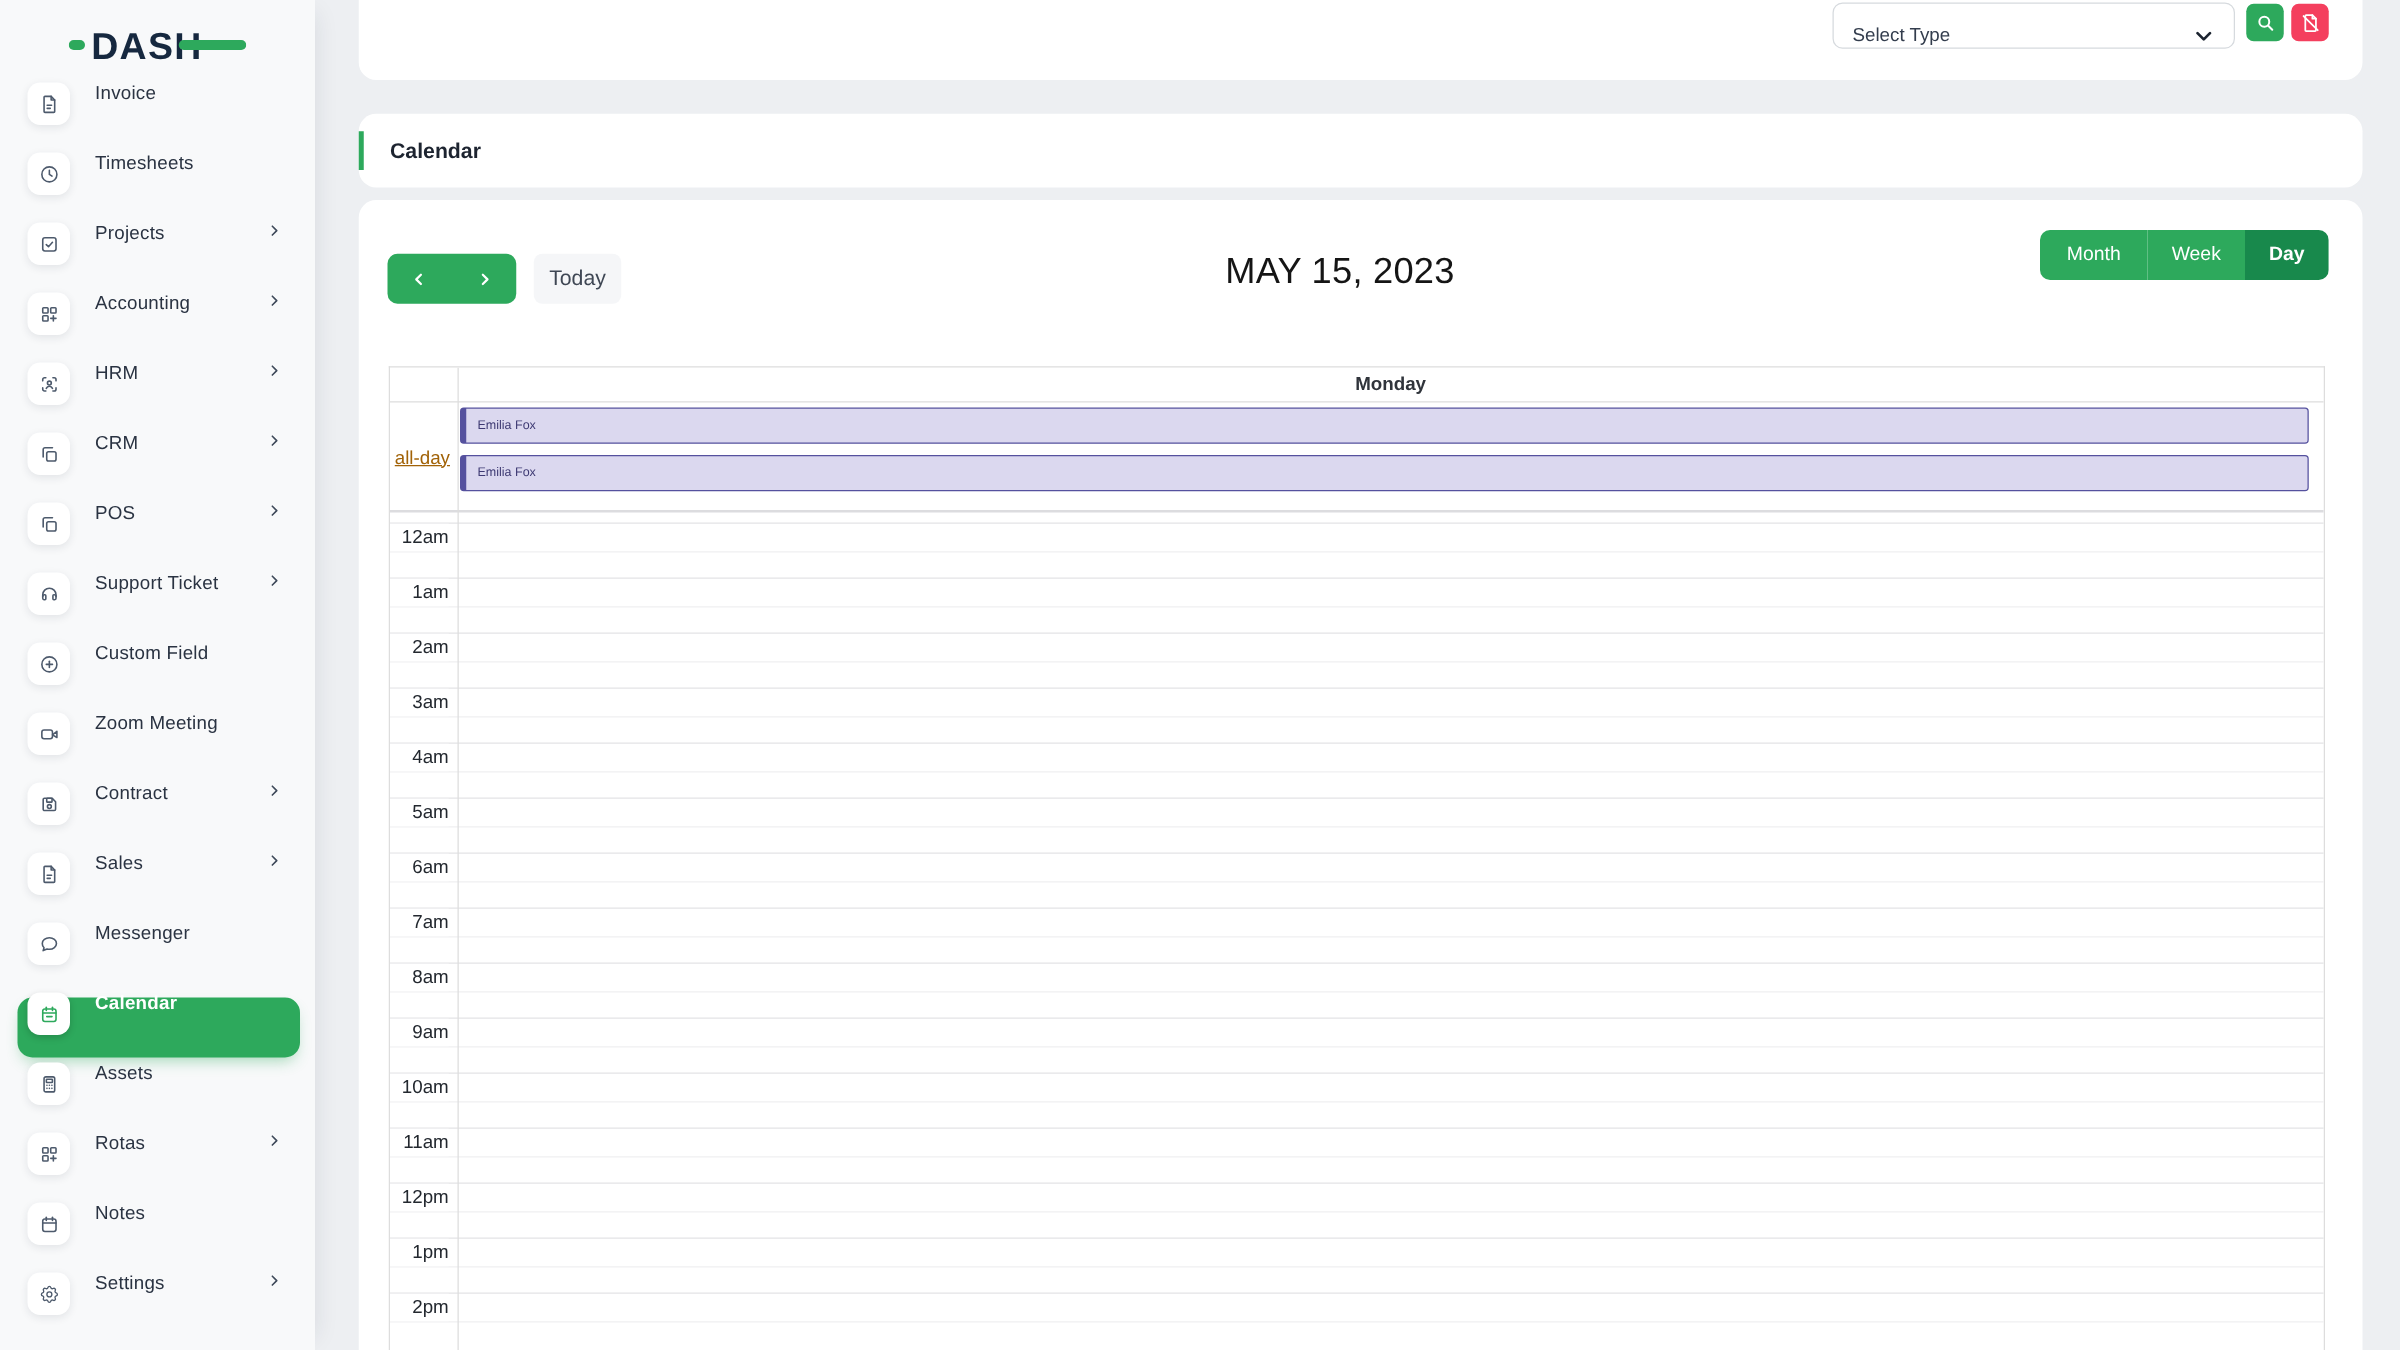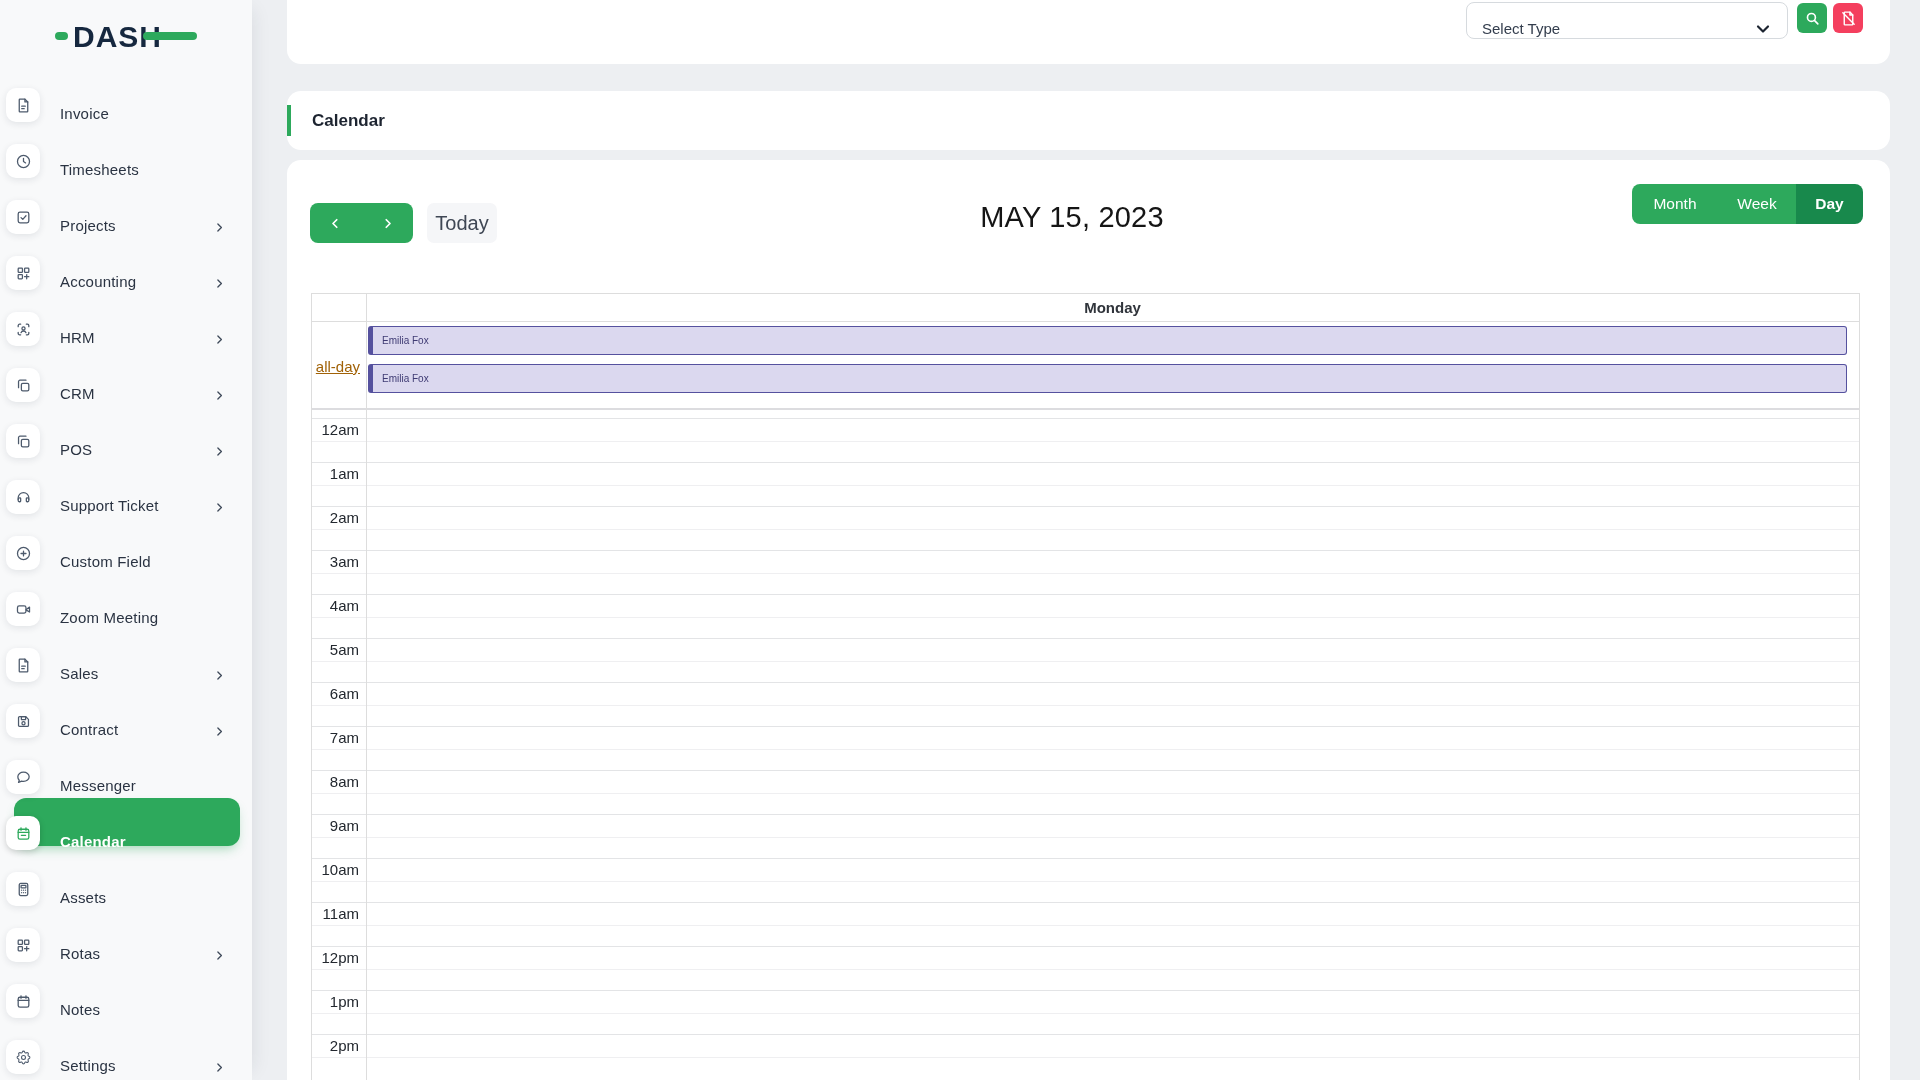--- a/index.html
+++ b/index.html
@@ -12,22 +12,22 @@
   }
   
   #sidebar {
     position:absolute; left:0; top:0; width:252px; height:1080px;
     background:#f8f9fa;
     box-shadow:10px 0 18px -10px rgba(30,40,60,0.10);
   }
   #logo { position:absolute; left:55px; top:16px; }
   #menu { position:absolute; left:0; top:66px; width:252px; }
   .mitem {
-    position:relative; height:56px; display:flex; align-items:flex-end;
-    padding-left:6px; cursor:pointer;
+    position:relative; height:56px; display:flex; align-items:flex-start;
+    padding-left:22px; cursor:pointer;
   }
   .mitem .pill {
     position:absolute; left:14px; right:12px; top:4px; bottom:4px;
     background:#2DA95C; border-radius:12px; display:none;
     box-shadow:0 6px 12px -4px rgba(45,169,92,0.45);
   }
   .mitem.active .pill { display:block; }
   .itile {
     position:relative; z-index:1; width:34px; height:34px; border-radius:10px;
     background:#ffffff; box-shadow:0 2px 7px rgba(25,39,62,0.10);
@@ -84,21 +84,21 @@
     position:absolute; left:310px; top:203px; width:103px; height:40px;
     background:#2DA95C; border-radius:8px; display:flex; overflow:hidden;
   }
   .navbtn {
     width:51.5px; height:40px; display:flex; align-items:center; justify-content:center;
     color:#fff; cursor:pointer; background:transparent; border:none;
   }
   #today-btn {
     position:absolute; left:427px; top:203px; width:70px; height:40px;
     background:#f5f6f8; border:none; border-radius:7px;
-    font-size:20px; color:#3f4754; cursor:pointer;
+    font-size:17px; color:#3f4754; cursor:pointer;
     font-family:"Liberation Sans","DejaVu Sans",sans-serif;
   }
   #cal-title {
     position:absolute; left:287px; top:201px; width:1570px; text-align:center;
     font-size:29px; font-weight:normal; color:#151515; letter-spacing:0.2px;
   }
   #view-switcher {
     position:absolute; left:1632px; top:184px; height:40px; display:flex;
     border-radius:8px; overflow:hidden;
   }
@@ -292,42 +292,42 @@
             <svg width="17" height="17" viewBox="0 0 24 24" fill="none" stroke="currentColor" stroke-width="1.8" stroke-linecap="round" stroke-linejoin="round">
               <rect x="3.5" y="7" width="12" height="10" rx="2.5"></rect>
               <path d="M15.5 12.5l5 3v-7z"></path>
             </svg>
           </div>
           <div class="mlabel">Zoom Meeting</div>
         </div>
         <div class="mitem">
           <div class="itile">
             <svg width="17" height="17" viewBox="0 0 24 24" fill="none" stroke="currentColor" stroke-width="1.8" stroke-linecap="round" stroke-linejoin="round">
+              <path d="M5 6.5A1.5 1.5 0 0 1 6.5 5H15l4 4v8.5a1.5 1.5 0 0 1-1.5 1.5h-11A1.5 1.5 0 0 1 5 17.5z"></path>
+              <rect x="9" y="5" width="6" height="4.5" rx="0.8"></rect>
+              <circle cx="12" cy="14.5" r="2.2"></circle>
+            </svg>
+          </div>
+          <div class="mlabel">Contract</div>
+          <div class="mchev">
+            <svg width="13" height="13" viewBox="0 0 24 24" fill="none" stroke="currentColor" stroke-width="2.4" stroke-linecap="round" stroke-linejoin="round">
+              <polyline points="9 5.5 15.5 12 9 18.5"></polyline>
+            </svg>
+          </div>
+        </div>
+        <div class="mitem">
+          <div class="itile">
+            <svg width="17" height="17" viewBox="0 0 24 24" fill="none" stroke="currentColor" stroke-width="1.8" stroke-linecap="round" stroke-linejoin="round">
               <path d="M14 3H7a1 1 0 0 0-1 1v16a1 1 0 0 0 1 1h10a1 1 0 0 0 1-1V7z"></path>
               <polyline points="14 3 14 7 18 7"></polyline>
               <line x1="9.5" y1="13" x2="14.5" y2="13"></line>
               <line x1="9.5" y1="16.5" x2="13" y2="16.5"></line>
             </svg>
           </div>
           <div class="mlabel">Sales</div>
-          <div class="mchev">
-            <svg width="13" height="13" viewBox="0 0 24 24" fill="none" stroke="currentColor" stroke-width="2.4" stroke-linecap="round" stroke-linejoin="round">
-              <polyline points="9 5.5 15.5 12 9 18.5"></polyline>
-            </svg>
-          </div>
-        </div>
-        <div class="mitem">
-          <div class="itile">
-            <svg width="17" height="17" viewBox="0 0 24 24" fill="none" stroke="currentColor" stroke-width="1.8" stroke-linecap="round" stroke-linejoin="round">
-              <path d="M5 6.5A1.5 1.5 0 0 1 6.5 5H15l4 4v8.5a1.5 1.5 0 0 1-1.5 1.5h-11A1.5 1.5 0 0 1 5 17.5z"></path>
-              <rect x="9" y="5" width="6" height="4.5" rx="0.8"></rect>
-              <circle cx="12" cy="14.5" r="2.2"></circle>
-            </svg>
-          </div>
-          <div class="mlabel">Contract</div>
           <div class="mchev">
             <svg width="13" height="13" viewBox="0 0 24 24" fill="none" stroke="currentColor" stroke-width="2.4" stroke-linecap="round" stroke-linejoin="round">
               <polyline points="9 5.5 15.5 12 9 18.5"></polyline>
             </svg>
           </div>
         </div>
         <div class="mitem">
           <div class="itile">
             <svg width="17" height="17" viewBox="0 0 24 24" fill="none" stroke="currentColor" stroke-width="1.8" stroke-linecap="round" stroke-linejoin="round">
               <path d="M12 4.5c4.4 0 8 2.9 8 6.5s-3.6 6.5-8 6.5a9.6 9.6 0 0 1-2.6-.35L5 19l1-3.2A6.1 6.1 0 0 1 4 11c0-3.6 3.6-6.5 8-6.5z"></path>

